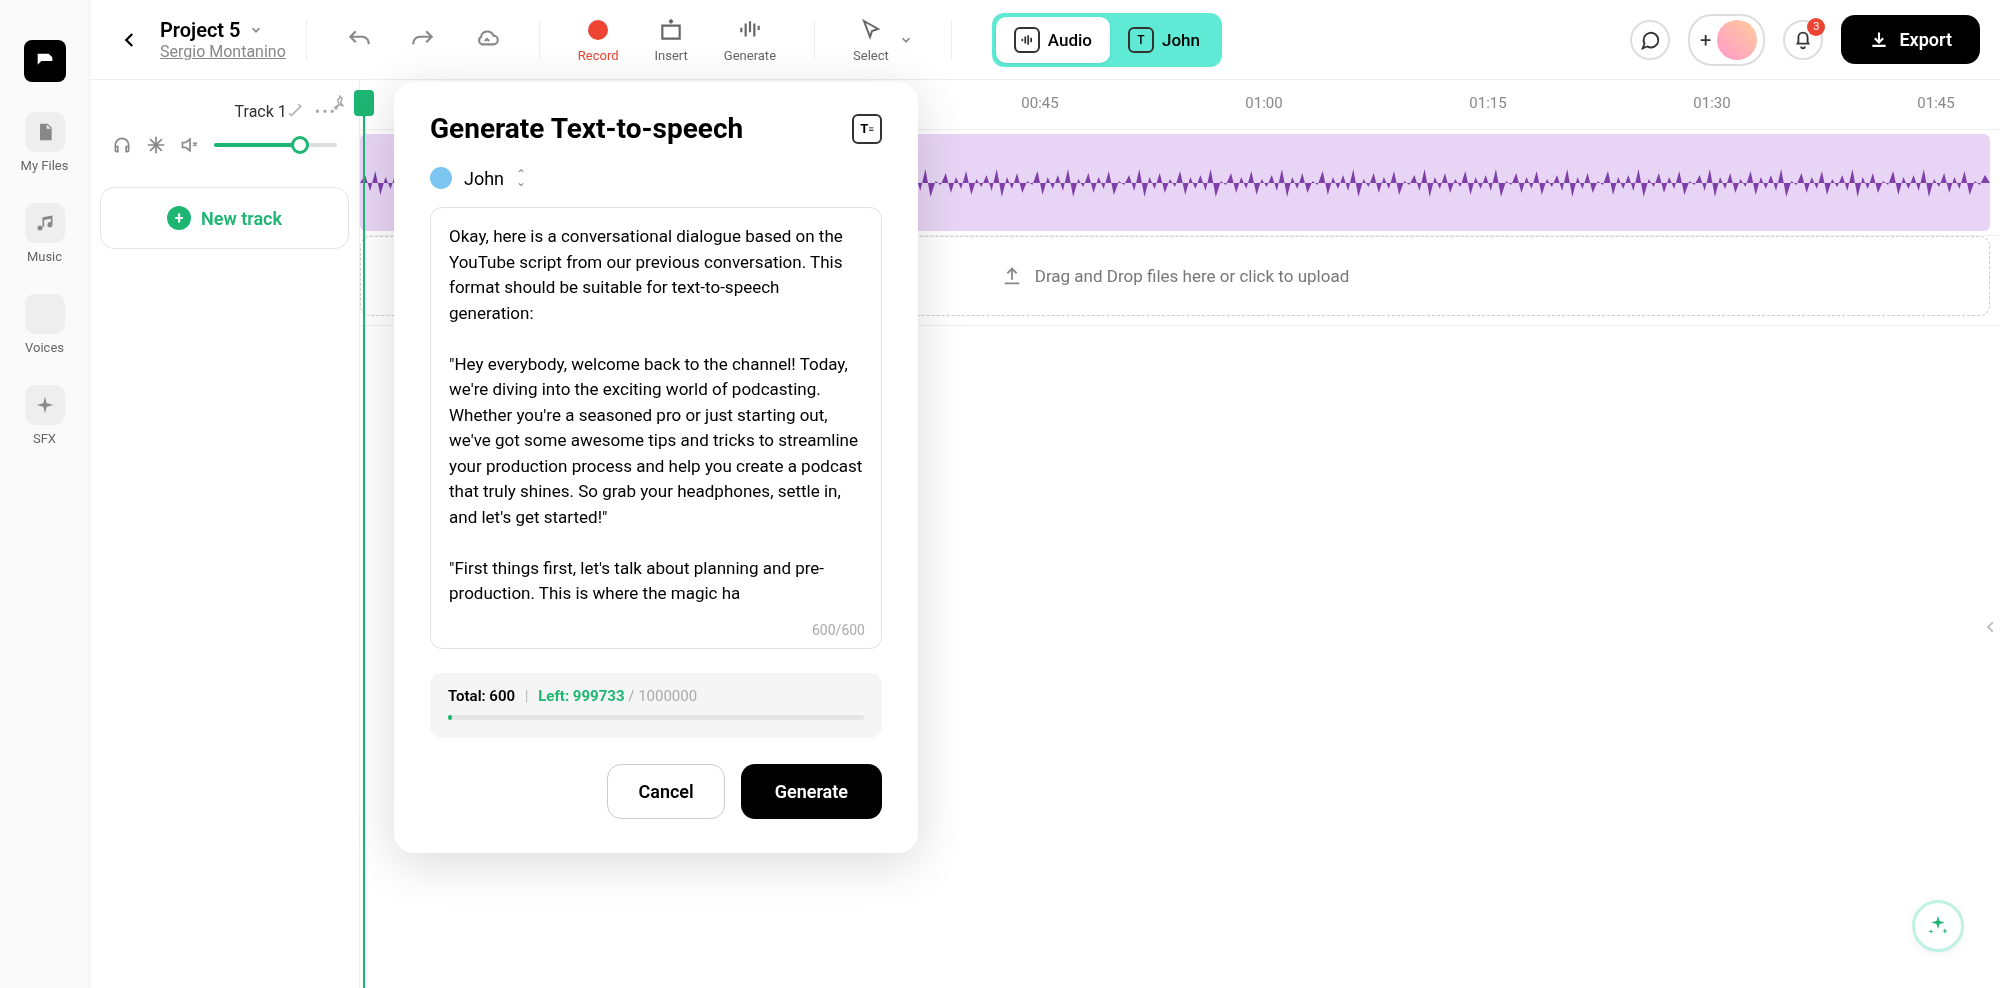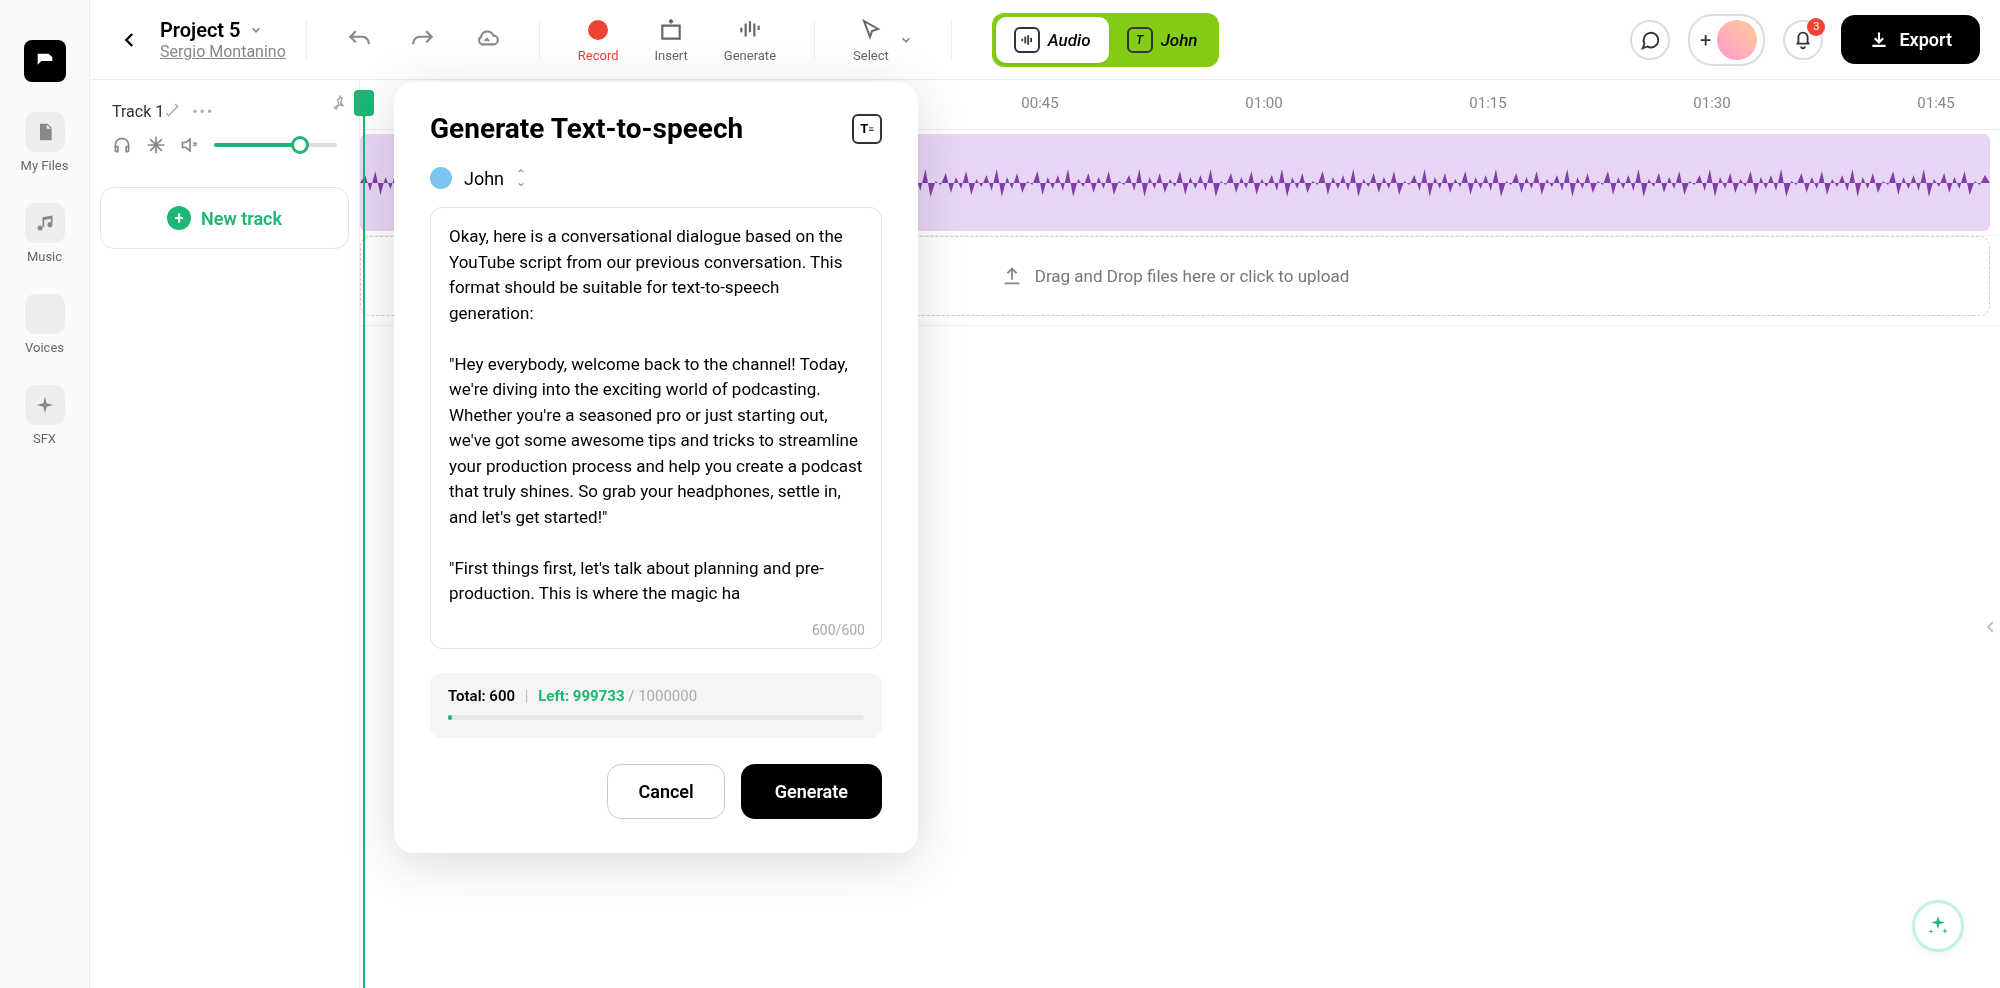--- a/index.html
+++ b/index.html
@@ -34,42 +34,42 @@
 .vdiv { width:1px; height:40px; background:#eee; margin: 0 20px; }
 .tool-btn {
   display:flex; flex-direction:column; align-items:center; gap:4px; margin: 0 18px; cursor:pointer; position:relative;
 }
 .tool-icon { width:28px; height:28px; display:flex;align-items:center;justify-content:center; color:#444;}
 .tool-label { font-size:13px; color:#666; }
 .tool-btn.record .tool-icon { position:relative; }
 .record-dot { width:20px; height:20px; background:#e43; border-radius:50%; }
 .tool-btn.record .tool-label { color:#e43; }
 .mode-toggle {
-  display:flex; background:#84cc16; border-radius:12px; padding:4px; margin-left:20px;font-style:italic;
+  display:flex; background:#5eead4; border-radius:12px; padding:4px; margin-left:20px;
 }
 .mode-btn {
   display:flex; align-items:center; gap:8px; padding:10px 18px; border-radius:10px; cursor:pointer; font-size:17px; font-weight:500;
 }
 .mode-btn.active { background:#fff; box-shadow:0 1px 3px rgba(0,0,0,0.1); }
 .mode-iconbox { width:26px;height:26px;border:2px solid #333;border-radius:6px;display:flex;align-items:center;justify-content:center;font-size:12px;}
 .top-right { margin-left:auto; display:flex; align-items:center; gap:18px; }
 .circ-btn { width:40px;height:40px;border-radius:50%;border:2px solid #ddd;display:flex;align-items:center;justify-content:center;cursor:pointer;position:relative;}
 .avatar { width:40px;height:40px;border-radius:50%;background:linear-gradient(45deg,#f9c,#fc9);}
 .add-user { display:flex; align-items:center; border:2px solid #ddd; border-radius:24px; padding:4px 6px 4px 10px; gap:6px; cursor:pointer;}
 .badge { position:absolute; top:-4px; right:-4px; background:#e43; color:#fff; font-size:11px; min-width:18px;height:18px;border-radius:9px;display:flex;align-items:center;justify-content:center;padding:0 4px;}
 .export-btn {
   background:#000; color:#fff; border-radius:14px; padding:14px 28px; display:flex; align-items:center; gap:10px; font-size:18px; font-weight:600; cursor:pointer;
 }
 
 
 .tracks-panel {
   position:absolute; left:90px; top:80px; width:270px; bottom:0; border-right:1px solid #eee; padding:10px;
 }
 .track-row { padding:12px; border-radius:10px; }
-.track-head { display:flex; align-items:center; justify-content:flex-start; }
+.track-head { display:flex; align-items:center; justify-content:flex-end; }
 .track-name { font-size:16px; color:#333; }
 .track-head-icons { display:flex; gap:10px; color:#aaa; }
 .track-controls { display:flex; align-items:center; gap:14px; margin-top:14px; }
 .track-ctrl-icon { color:#888; cursor:pointer; }
 .vol-slider { flex:1; height:4px; background:#ddd; border-radius:2px; position:relative; }
 .vol-fill { position:absolute; left:0; top:0; height:100%; background:#1db673; border-radius:2px; }
 .vol-thumb { position:absolute; top:50%; transform:translate(-50%,-50%); width:18px;height:18px;border-radius:50%;background:#fff;border:3px solid #1db673;}
 .new-track-btn {
   margin-top:20px; border:1px solid #e5e5e5; border-radius:14px; padding:18px; display:flex; align-items:center; justify-content:center; gap:10px; cursor:pointer;
 }

